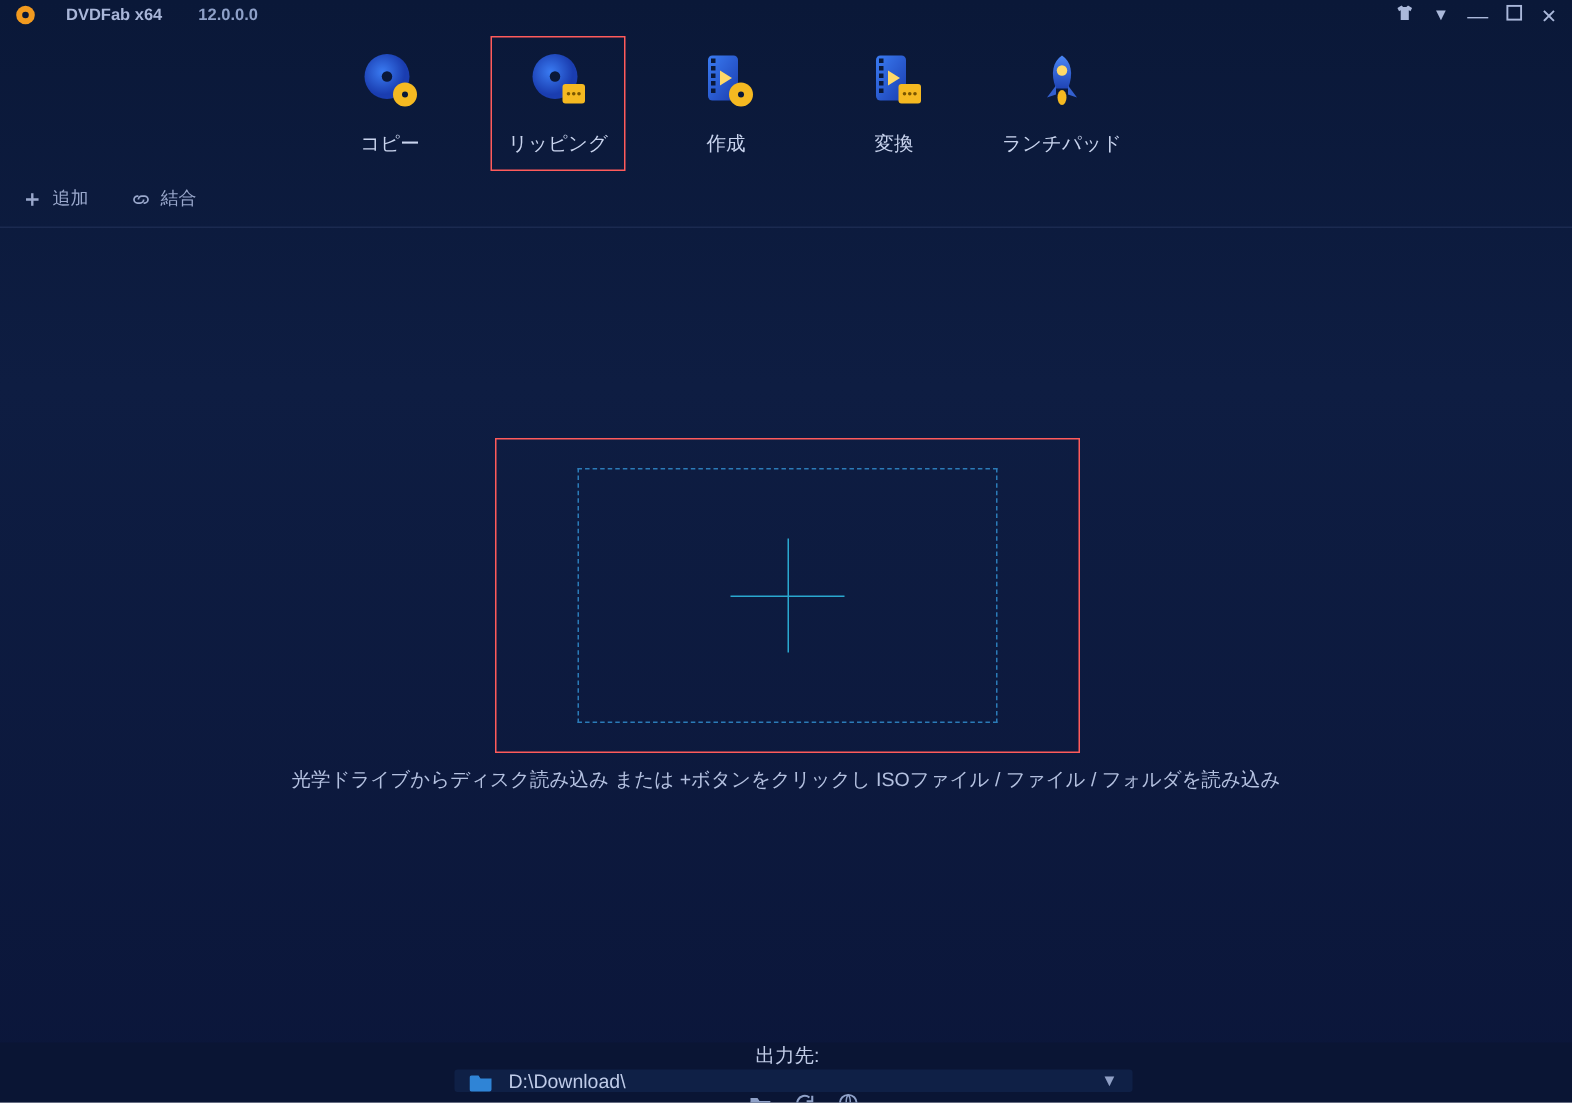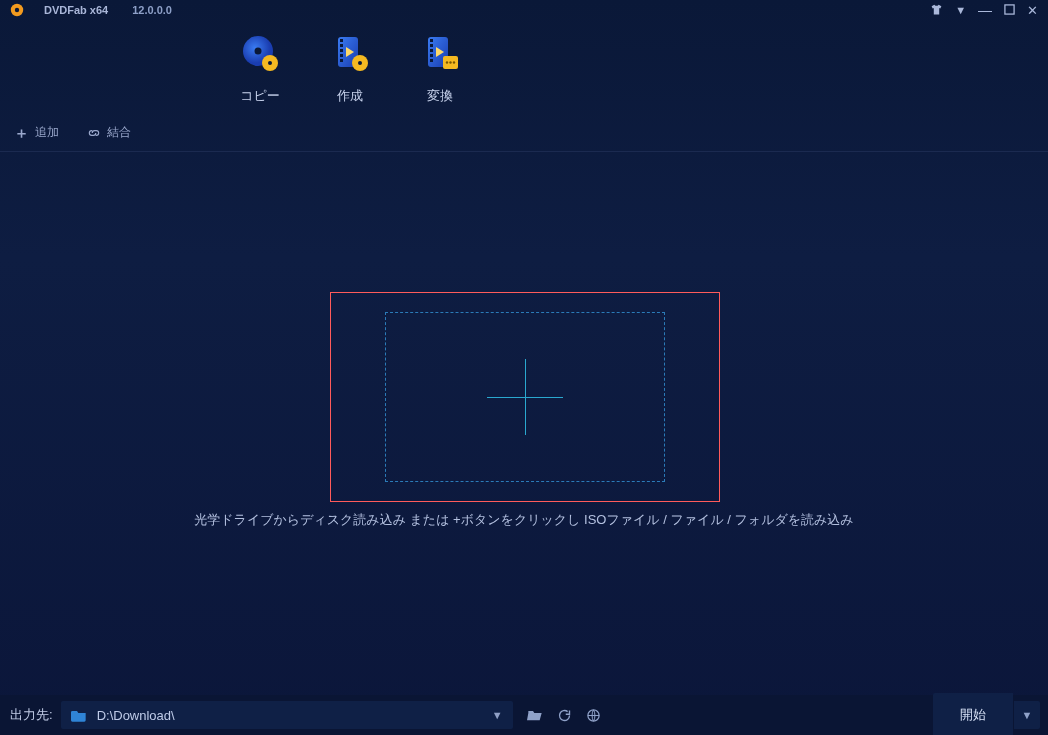--- a/index.html
+++ b/index.html
@@ -33,20 +33,21 @@
   .titlebar .spacer { flex: 1; }
   .titlebar .win-ctrls { display:flex; gap:12px; align-items:center; }
   .titlebar .win-ctrls span { cursor: default; }
 
   
   .navtabs {
     display: flex;
     justify-content: flex-start;
     padding-left: 215px;
     padding-top: 4px;
+    gap: 22px;
     height: 94px;
     position: relative;
   }
   .tab {
     width: 90px;
     height: 90px;
     display: flex;
     flex-direction: column;
     align-items: center;
     justify-content: flex-start;
@@ -110,20 +111,21 @@
   }
 
   
   .bottombar {
     position:absolute; left:0; right:0; bottom:0;
     height: 40px;
     background: #0a1534;
     display:flex; align-items:center;
     padding-left: 10px;
     font-size: 13px;
+    flex-direction: column;
   }
   .bottombar .out-label { color:#c0cbe6; margin-right:8px;}
   .path-select {
     background:#0f2046;
     height:28px;
     display:flex; align-items:center;
     padding: 0 10px;
     width: 452px;
     color:#bfcbe8;
     border-radius:2px;
@@ -198,20 +200,39 @@
           </defs>
         <circle cx="18" cy="18" r="15" fill="url(#g1)"></circle>
         <circle cx="18" cy="18" r="3.5" fill="#0a1838"></circle>
         <circle cx="30" cy="30" r="8" fill="#f5b921"></circle>
         <circle cx="30" cy="30" r="2" fill="#0a1838"></circle>
       </svg>
     </div>
     <div class="label">コピー</div>
   </div>
 
+  <div class="tab highlighted">
+    <div class="icon-wrap">
+      <svg width="40" height="40" viewBox="0 0 40 40">
+        <defs>
+            <radialGradient id="g2" cx="40%" cy="40%">
+              <stop offset="0%" stop-color="#3a7bf2"></stop>
+              <stop offset="100%" stop-color="#1a3db0"></stop>
+            </radialGradient>
+          </defs>
+        <circle cx="18" cy="18" r="15" fill="url(#g2)"></circle>
+        <circle cx="18" cy="18" r="3.5" fill="#0a1838"></circle>
+        <rect x="23" y="23" width="15" height="13" rx="2" fill="#f5b921"></rect>
+        <circle cx="27" cy="29.5" r="1.2" fill="#7a5600"></circle>
+        <circle cx="30.5" cy="29.5" r="1.2" fill="#7a5600"></circle>
+        <circle cx="34" cy="29.5" r="1.2" fill="#7a5600"></circle>
+      </svg>
+    </div>
+    <div class="label">リッピング</div>
+  </div>
 
   <div class="tab">
     <div class="icon-wrap">
       <svg width="40" height="40" viewBox="0 0 40 40">
         <defs>
             <linearGradient id="g4" x1="0" y1="0" x2="1" y2="1">
               <stop offset="0%" stop-color="#3a7bf2"></stop>
               <stop offset="100%" stop-color="#1a3db0"></stop>
             </linearGradient>
           </defs>
@@ -247,20 +268,38 @@
         <polygon points="16,14 24,19 16,24" fill="#ffd968"></polygon>
         <rect x="23" y="23" width="15" height="13" rx="2" fill="#f5b921"></rect>
         <circle cx="27" cy="29.5" r="1.2" fill="#7a5600"></circle>
         <circle cx="30.5" cy="29.5" r="1.2" fill="#7a5600"></circle>
         <circle cx="34" cy="29.5" r="1.2" fill="#7a5600"></circle>
       </svg>
     </div>
     <div class="label">変換</div>
   </div>
 
+  <div class="tab">
+    <div class="icon-wrap">
+      <svg width="40" height="40" viewBox="0 0 40 40">
+        <defs>
+            <linearGradient id="g5" x1="0" y1="0" x2="0" y2="1">
+              <stop offset="0%" stop-color="#4a86f5"></stop>
+              <stop offset="100%" stop-color="#1f44b6"></stop>
+            </linearGradient>
+          </defs>
+        <path d="M20 4 C26 8 28 16 24 26 L16 26 C12 16 14 8 20 4 Z" fill="url(#g5)"></path>
+        <circle cx="20" cy="14" r="3.5" fill="#ffd968"></circle>
+        <path d="M16 24 L10 32 L16 30 Z" fill="#3360d0"></path>
+        <path d="M24 24 L30 32 L24 30 Z" fill="#3360d0"></path>
+        <ellipse cx="20" cy="32" rx="3" ry="5" fill="#f5b921"></ellipse>
+      </svg>
+    </div>
+    <div class="label">ランチパッド</div>
+  </div>
 
 </div>
 
 <div class="subbar">
   <div class="btn">
     <span class="plus">＋</span>
     <span>追加</span>
   </div>
   <div class="btn">
     <span class="link-icon">

